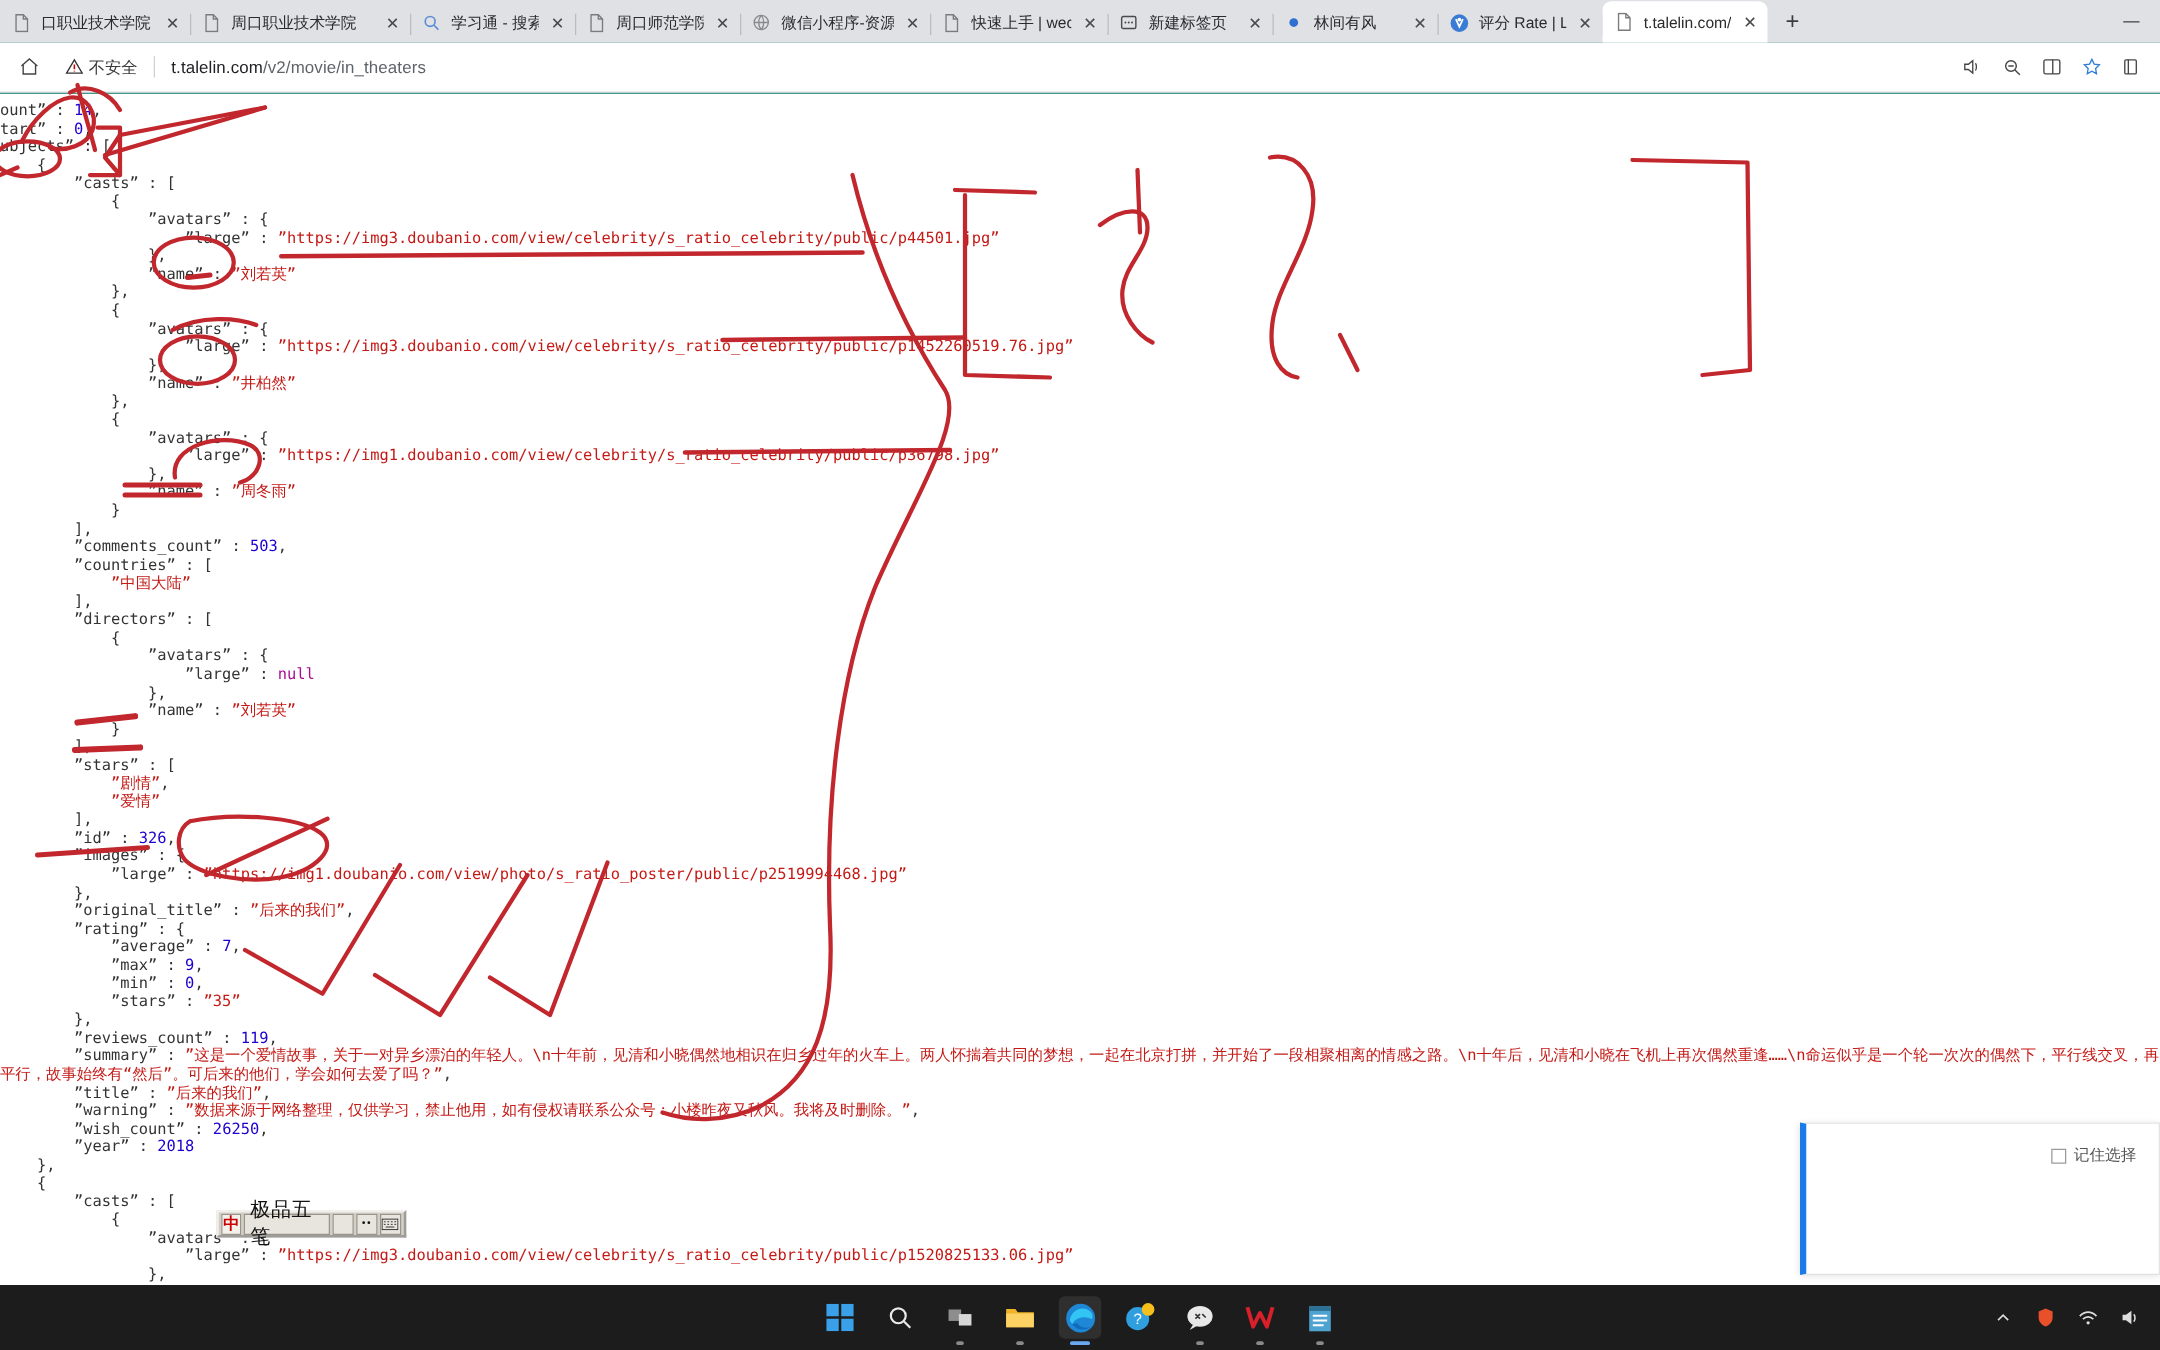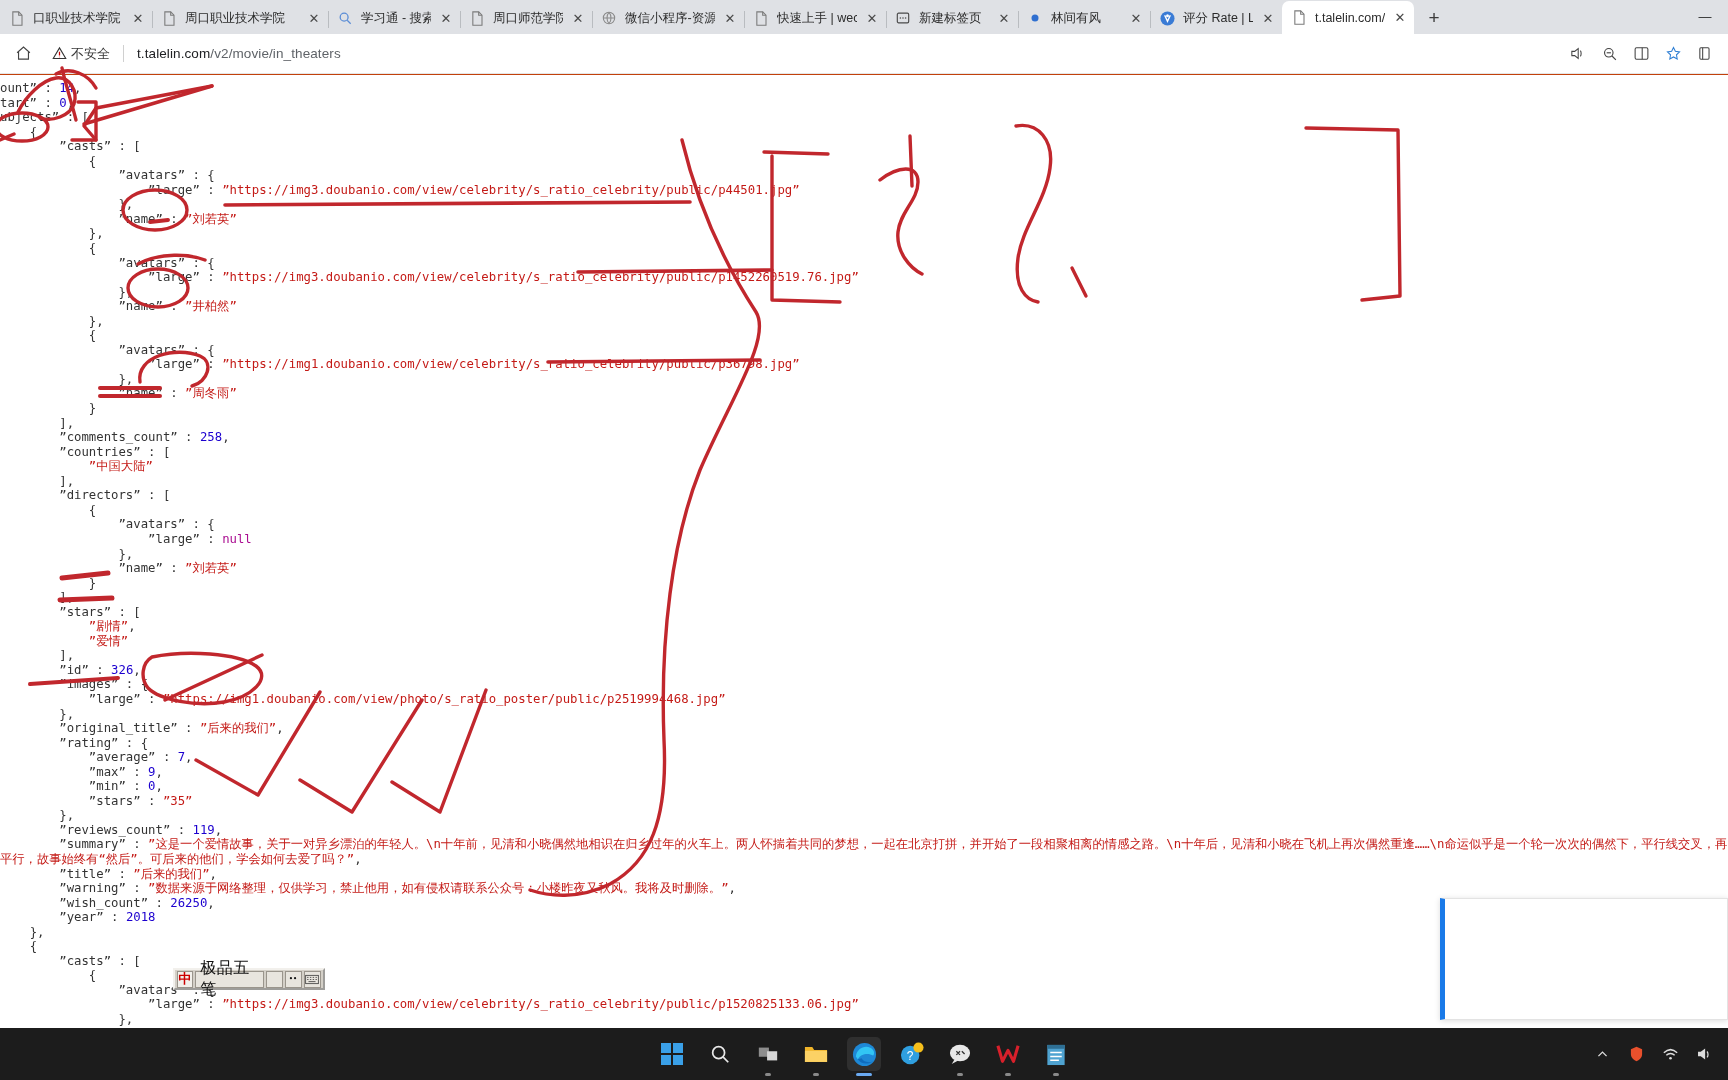--- a/index.html
+++ b/index.html
@@ -5,21 +5,21 @@
   * { box-sizing: border-box; margin: 0; padding: 0; }
   html, body {
     width: 1728px; height: 1080px;
     overflow: hidden;
     font-family: "Liberation Sans", sans-serif;
     background: #fff;
   }
   #root { position: relative; width: 1728px; height: 1080px; background: #f7f7f7; }
 
   
-  .browser { position: absolute; left: 0; top: 0; width: 1728px; height: 1028px; background: #c2410c; }
+  .browser { position: absolute; left: 0; top: 0; width: 1728px; height: 1028px; background: #0f766e; }
 
   .tabstrip {
     position: relative; height: 34px; background: #dfe1e5;
     display: flex; align-items: flex-end; padding-left: 0px;
   }
   .tab {
     position: relative;
     display: flex; align-items: center; gap: 7px;
     height: 31px; padding: 0 6px 0 10px;
     font-size: 12.5px; color: #2b2b2b; white-space: nowrap;
@@ -305,21 +305,21 @@
 <span>                <span class="p">},</span></span>
 <span>                <span class="k">”name”</span><span class="p"> : </span><span class="s">”井柏然”</span></span>
 <span>            <span class="p">},</span></span>
 <span>            <span class="p">{</span></span>
 <span>                <span class="k">”avatars”</span><span class="p"> : {</span></span>
 <span>                    <span class="k">”large”</span><span class="p"> : </span><span class="s">”https://img1.doubanio.com/view/celebrity/s_ratio_celebrity/public/p36798.jpg”</span></span>
 <span>                <span class="p">},</span></span>
 <span>                <span class="k">”name”</span><span class="p"> : </span><span class="s">”周冬雨”</span></span>
 <span>            <span class="p">}</span></span>
 <span>        <span class="p">],</span></span>
-<span>        <span class="k">”comments_count”</span><span class="p"> : </span><span class="n">258</span><span class="p">,</span></span>
+<span>        <span class="k">”comments_count”</span><span class="p"> : </span><span class="n">503</span><span class="p">,</span></span>
 <span>        <span class="k">”countries”</span><span class="p"> : [</span></span>
 <span>            <span class="s">”中国大陆”</span></span>
 <span>        <span class="p">],</span></span>
 <span>        <span class="k">”directors”</span><span class="p"> : [</span></span>
 <span>            <span class="p">{</span></span>
 <span>                <span class="k">”avatars”</span><span class="p"> : {</span></span>
 <span>                    <span class="k">”large”</span><span class="p"> : </span><span class="nul">null</span></span>
 <span>                <span class="p">},</span></span>
 <span>                <span class="k">”name”</span><span class="p"> : </span><span class="s">”刘若英”</span></span>
 <span>            <span class="p">}</span></span>
@@ -426,20 +426,24 @@
       </div>
       <div class="ime-cell ime-ico">
         <svg width="14" height="11" viewBox="0 0 20 14">
             <rect x="1" y="1" width="18" height="12" fill="none" stroke="#222" stroke-width="1"></rect>
             <path d="M3 4h2M7 4h2M11 4h2M15 4h2M3 7h2M7 7h2M11 7h2M15 7h2M5 10h10" stroke="#222" stroke-width="1"></path>
           </svg>
       </div>
     </div>
 
     <div class="adblock">
+      <div class="ab-bottom">
+        <span class="chk"></span>
+        <span>记住选择</span>
+      </div>
     </div>
 
   </div>
 
   <div class="taskbar">
     <div class="tb-icons">
       <div class="tb-ic">
         <svg width="22" height="22" viewBox="0 0 22 22">
           <rect x="0" y="0" width="10" height="10" fill="#3aa0e8"></rect>
             <rect x="12" y="0" width="10" height="10" fill="#3aa0e8"></rect>

